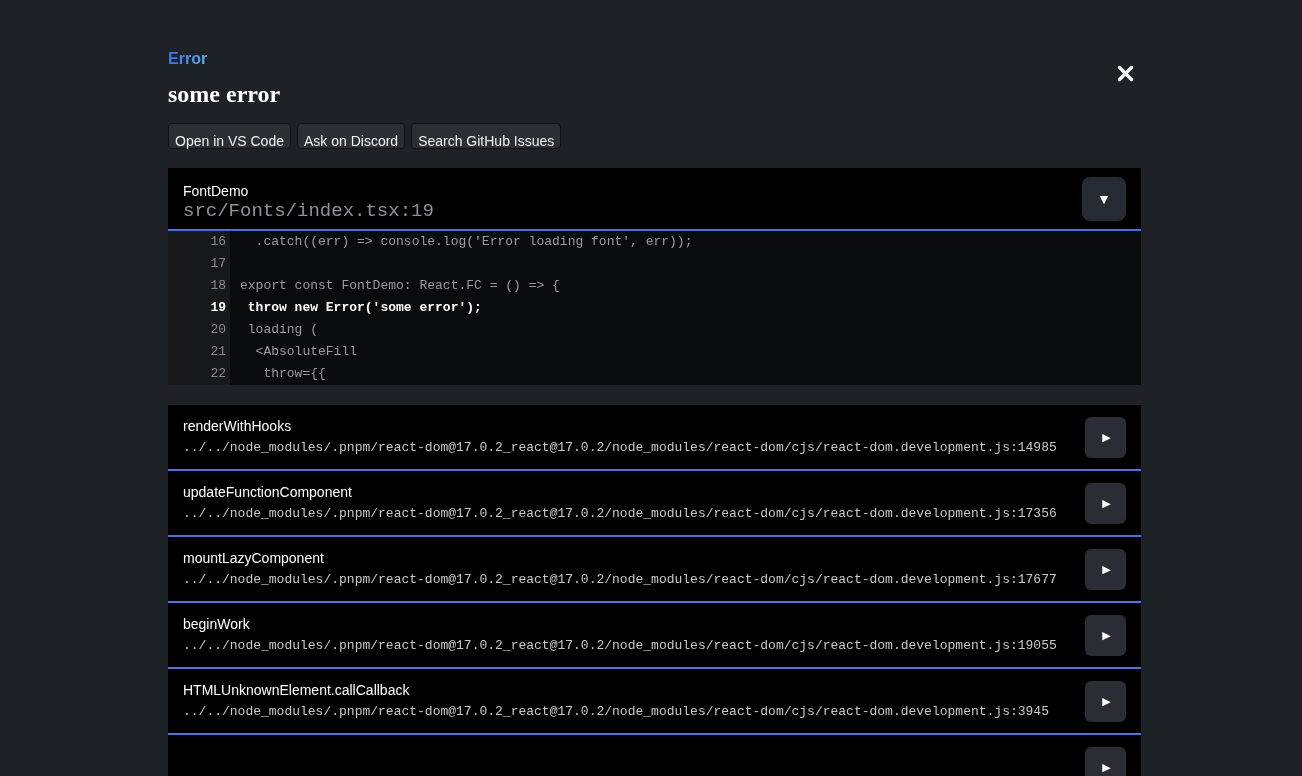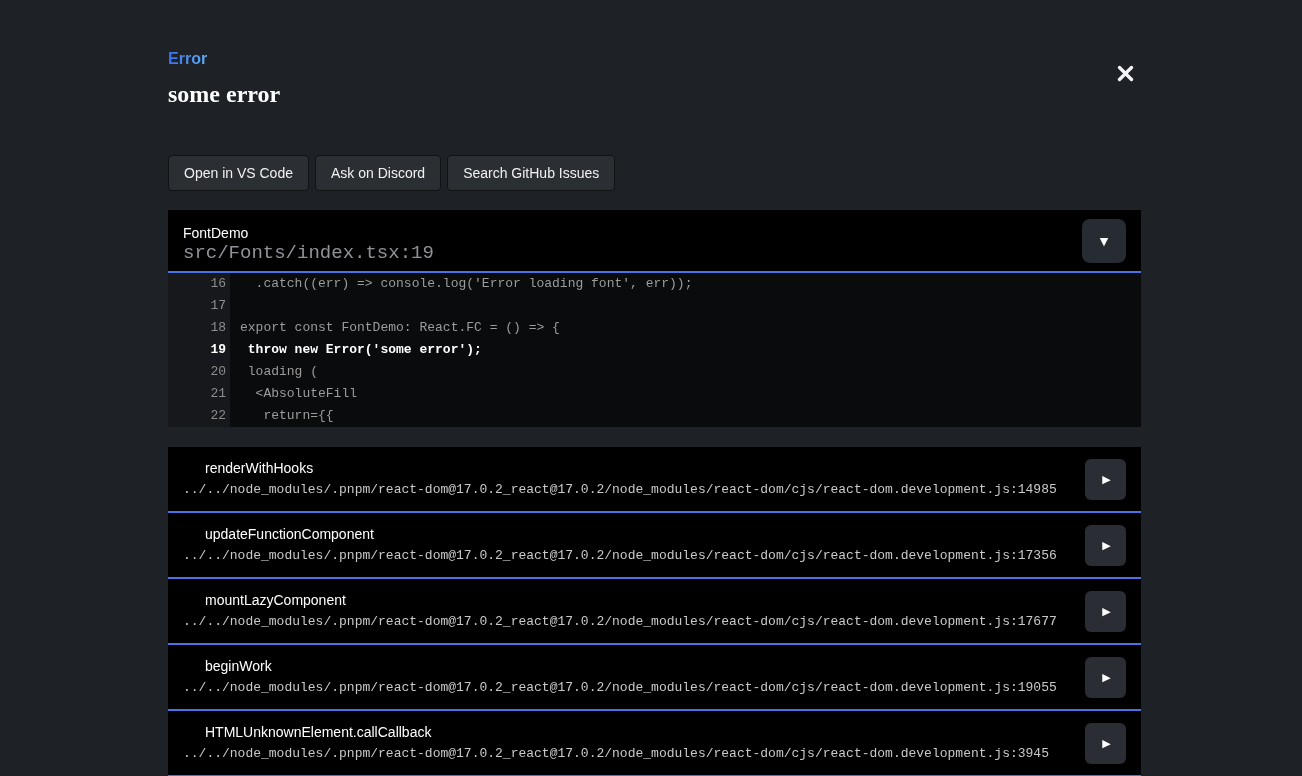--- a/index.html
+++ b/index.html
@@ -39,24 +39,23 @@
     display: flex;
     gap: 6px;
   }
   .action-btn {
     background: #2b2e33;
     border: 1px solid #101214;
     border-radius: 4px;
     color: #f1f1f1;
     font-family: "Liberation Sans", sans-serif;
     font-size: 14px;
-    padding: 9px 15px;
-    height: 36px;
-    cursor: pointer;
-    margin-top: 32px;
+    padding: 9px 6px;
+    height: 26px;
+    cursor: pointer;
   }
   .code-card {
     margin-top: 19px;
     background: #000000;
     width: 100%;
   }
   .code-header {
     position: relative;
     padding: 15px 70px 10px 15px;
     border-bottom: 2px solid #4a72e8;
@@ -106,21 +105,21 @@
   }
   .code-row.hl .num, .code-row.hl .src { color: #ffffff; font-weight: bold; }
   .stack-list { margin-top: 20px; }
   .stack-frame {
     position: relative;
     background: #000000;
     height: 66px;
     border-bottom: 2px solid #4a72e8;
     padding: 13px 70px 0 15px;
   }
-  .frame-title { font-size: 14px; color: #ffffff; line-height: 16px; margin-left: 22px; }
+  .frame-title { font-size: 14px; color: #ffffff; line-height: 16px; }
   .frame-path {
     margin-top: 6px;
     font-family: "Liberation Mono", monospace;
     font-size: 13px;
     color: #c9c9c9;
     white-space: nowrap;
     overflow: hidden;
   }
   .stack-frame .expand-btn {
     position: absolute;
@@ -203,21 +202,21 @@
         <div class="code-row">
     <span class="num">20</span>
     <span class="src"> loading (</span>
   </div>
         <div class="code-row">
     <span class="num">21</span>
     <span class="src">  &lt;AbsoluteFill</span>
   </div>
         <div class="code-row">
     <span class="num">22</span>
-    <span class="src">   return={{</span>
+    <span class="src">   throw={{</span>
   </div>
       </div>
   </div>
 
   <div class="stack-list">
       <div class="stack-frame">
     <div class="frame-title">renderWithHooks</div>
     <div class="frame-path">../../node_modules/.pnpm/react-dom@17.0.2_react@17.0.2/node_modules/react-dom/cjs/react-dom.development.js:14985</div>
     <button class="expand-btn">
       <span class="glyph">▶</span>

